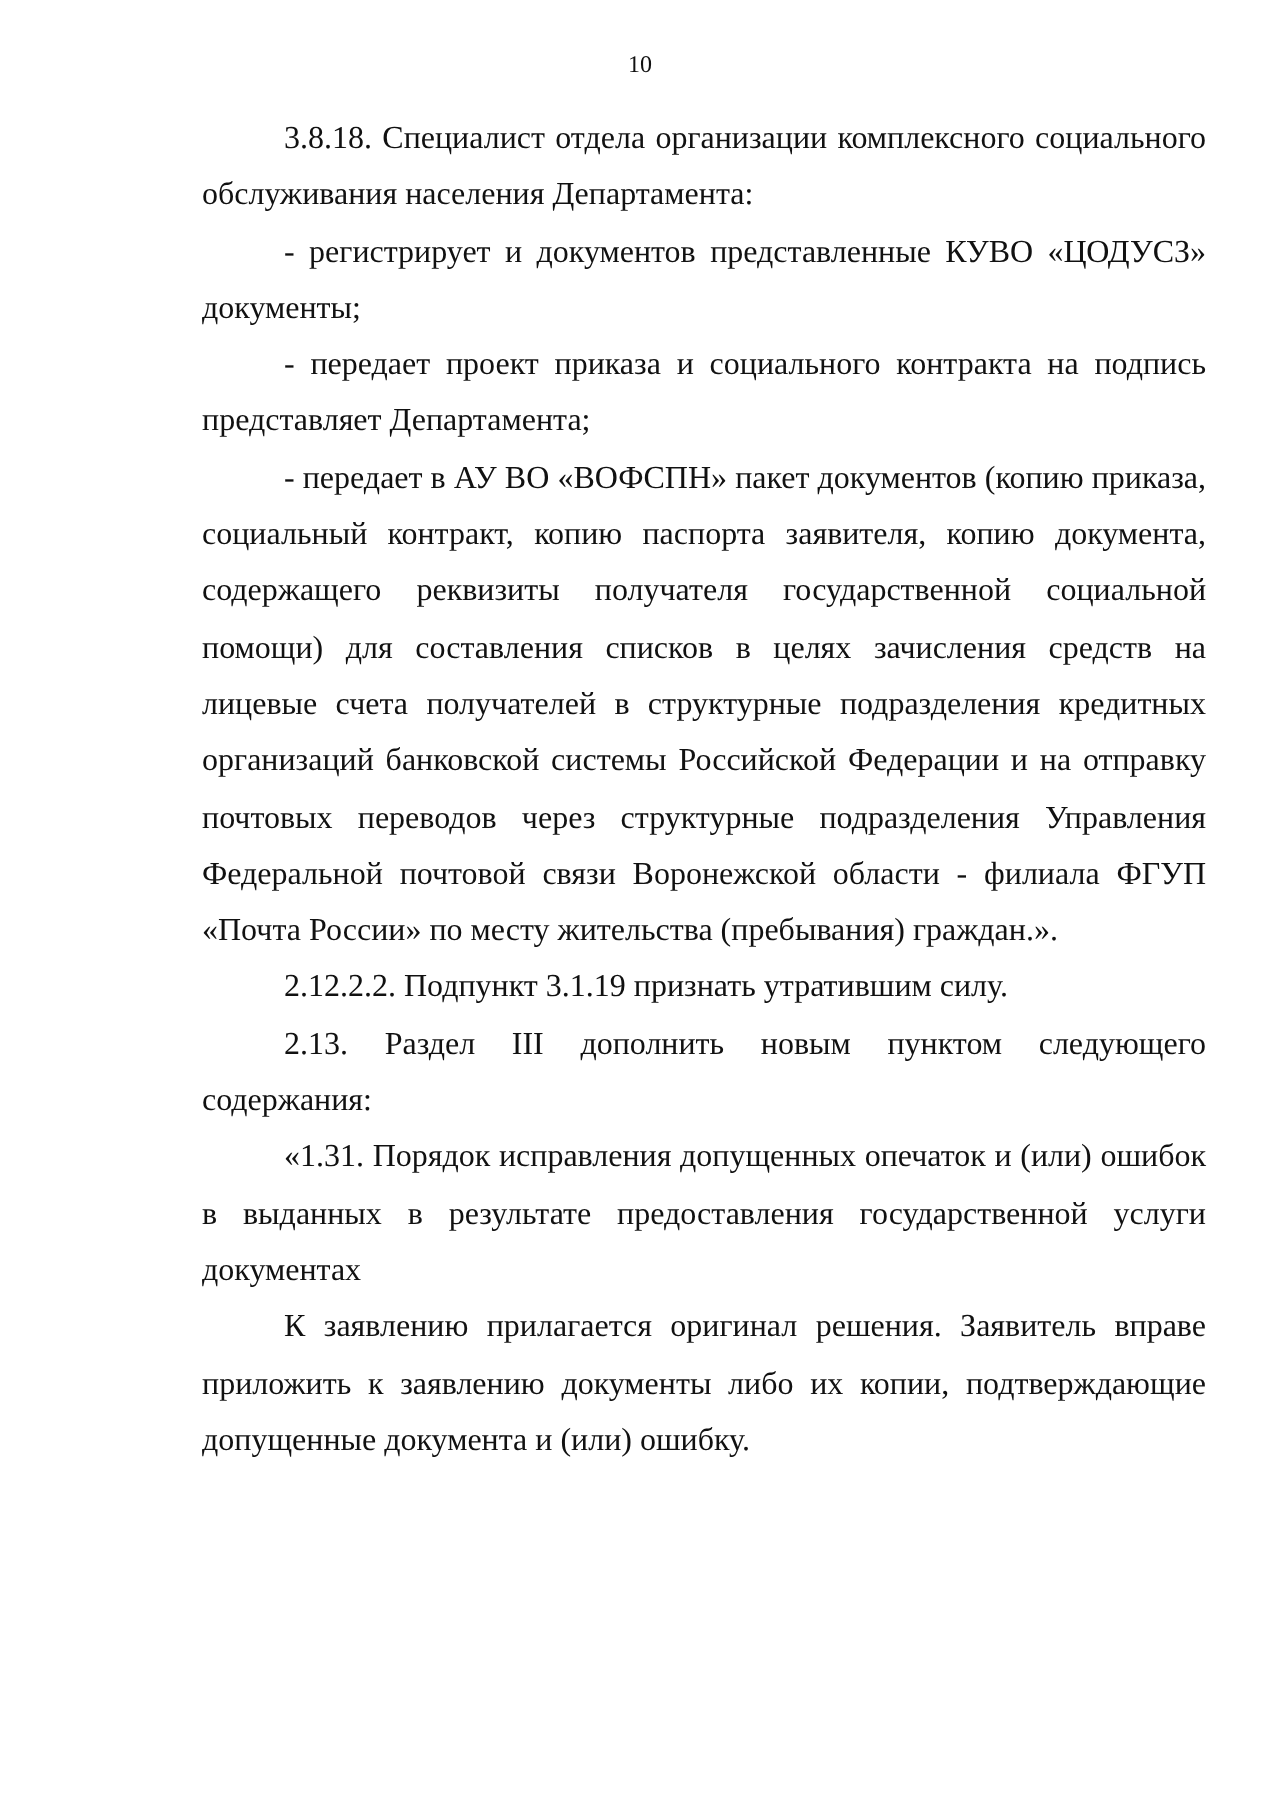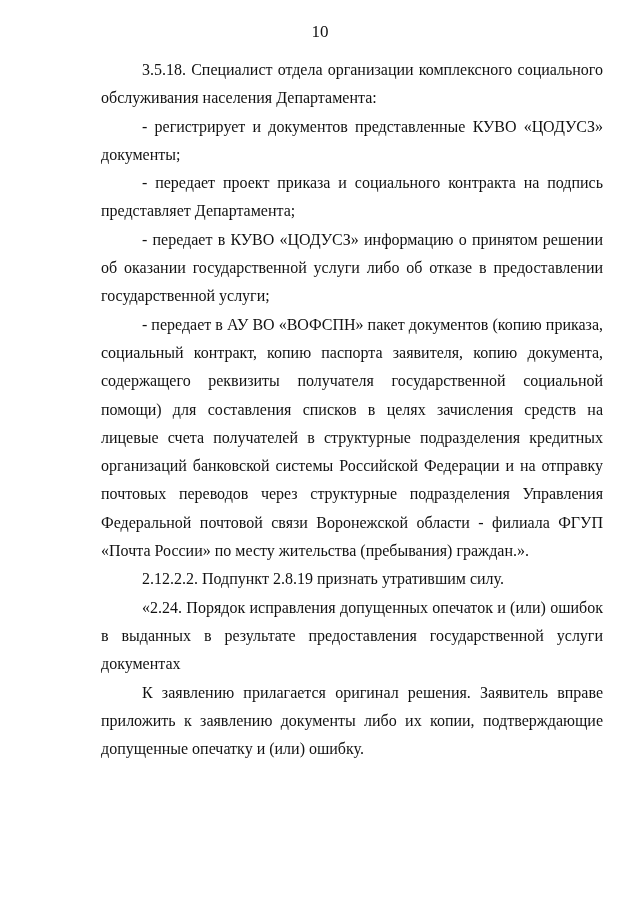--- a/index.html
+++ b/index.html
@@ -3,38 +3,38 @@
   <meta charset="utf-8">
   <style>
     html, body { margin: 0; padding: 0; background: #ffffff; }
     body {
       width: 640px; height: 905px; position: relative; overflow: hidden;
       font-family: "Liberation Serif", "DejaVu Serif", serif;
       color: #111111;
     }
     .page-number {
       position: absolute; top: 22px; left: 0; width: 640px;
-      text-align: center; font-size: 17px; line-height: 20px;
+      text-align: center; font-size: 12px; line-height: 20px;
     }
     .content {
       position: absolute; top: 56px; left: 101px; width: 502px;
       font-size: 16px; line-height: 28.3px;
     }
     .para {
       margin: 0; text-align: justify; text-align-last: left;
       text-indent: 41px;
     }
   </style>
 </head>
 <body>
 
 <div class="page-number">10</div>
 
 <div class="content">
-  <p class="para">3.5.18. Специалист отдела организации комплексного социального обслуживания населения Департамента:</p>
+  <p class="para">3.8.18. Специалист отдела организации комплексного социального обслуживания населения Департамента:</p>
   <p class="para">- регистрирует и документов представленные КУВО «ЦОДУСЗ» документы;</p>
   <p class="para">- передает проект приказа и социального контракта на подпись представляет Департамента;</p>
-  <p class="para">- передает в КУВО «ЦОДУСЗ» информацию о принятом решении об оказании государственной услуги либо об отказе в предоставлении государственной услуги;</p>
   <p class="para">- передает в АУ ВО «ВОФСПН» пакет документов (копию приказа, социальный контракт, копию паспорта заявителя, копию документа, содержащего реквизиты получателя государственной социальной помощи) для составления списков в целях зачисления средств на лицевые счета получателей в структурные подразделения кредитных организаций банковской системы Российской Федерации и на отправку почтовых переводов через структурные подразделения Управления Федеральной почтовой связи Воронежской области - филиала ФГУП «Почта России» по месту жительства (пребывания) граждан.».</p>
-  <p class="para">2.12.2.2. Подпункт 2.8.19 признать утратившим силу.</p>
-  <p class="para">«2.24. Порядок исправления допущенных опечаток и (или) ошибок в выданных в результате предоставления государственной услуги документах</p>
-  <p class="para">К заявлению прилагается оригинал решения. Заявитель вправе приложить к заявлению документы либо их копии, подтверждающие допущенные опечатку и (или) ошибку.</p>
+  <p class="para">2.12.2.2. Подпункт 3.1.19 признать утратившим силу.</p>
+  <p class="para">2.13. Раздел III дополнить новым пунктом следующего содержания:</p>
+  <p class="para">«1.31. Порядок исправления допущенных опечаток и (или) ошибок в выданных в результате предоставления государственной услуги документах</p>
+  <p class="para">К заявлению прилагается оригинал решения. Заявитель вправе приложить к заявлению документы либо их копии, подтверждающие допущенные документа и (или) ошибку.</p>
 </div>
 
 </body></html>

